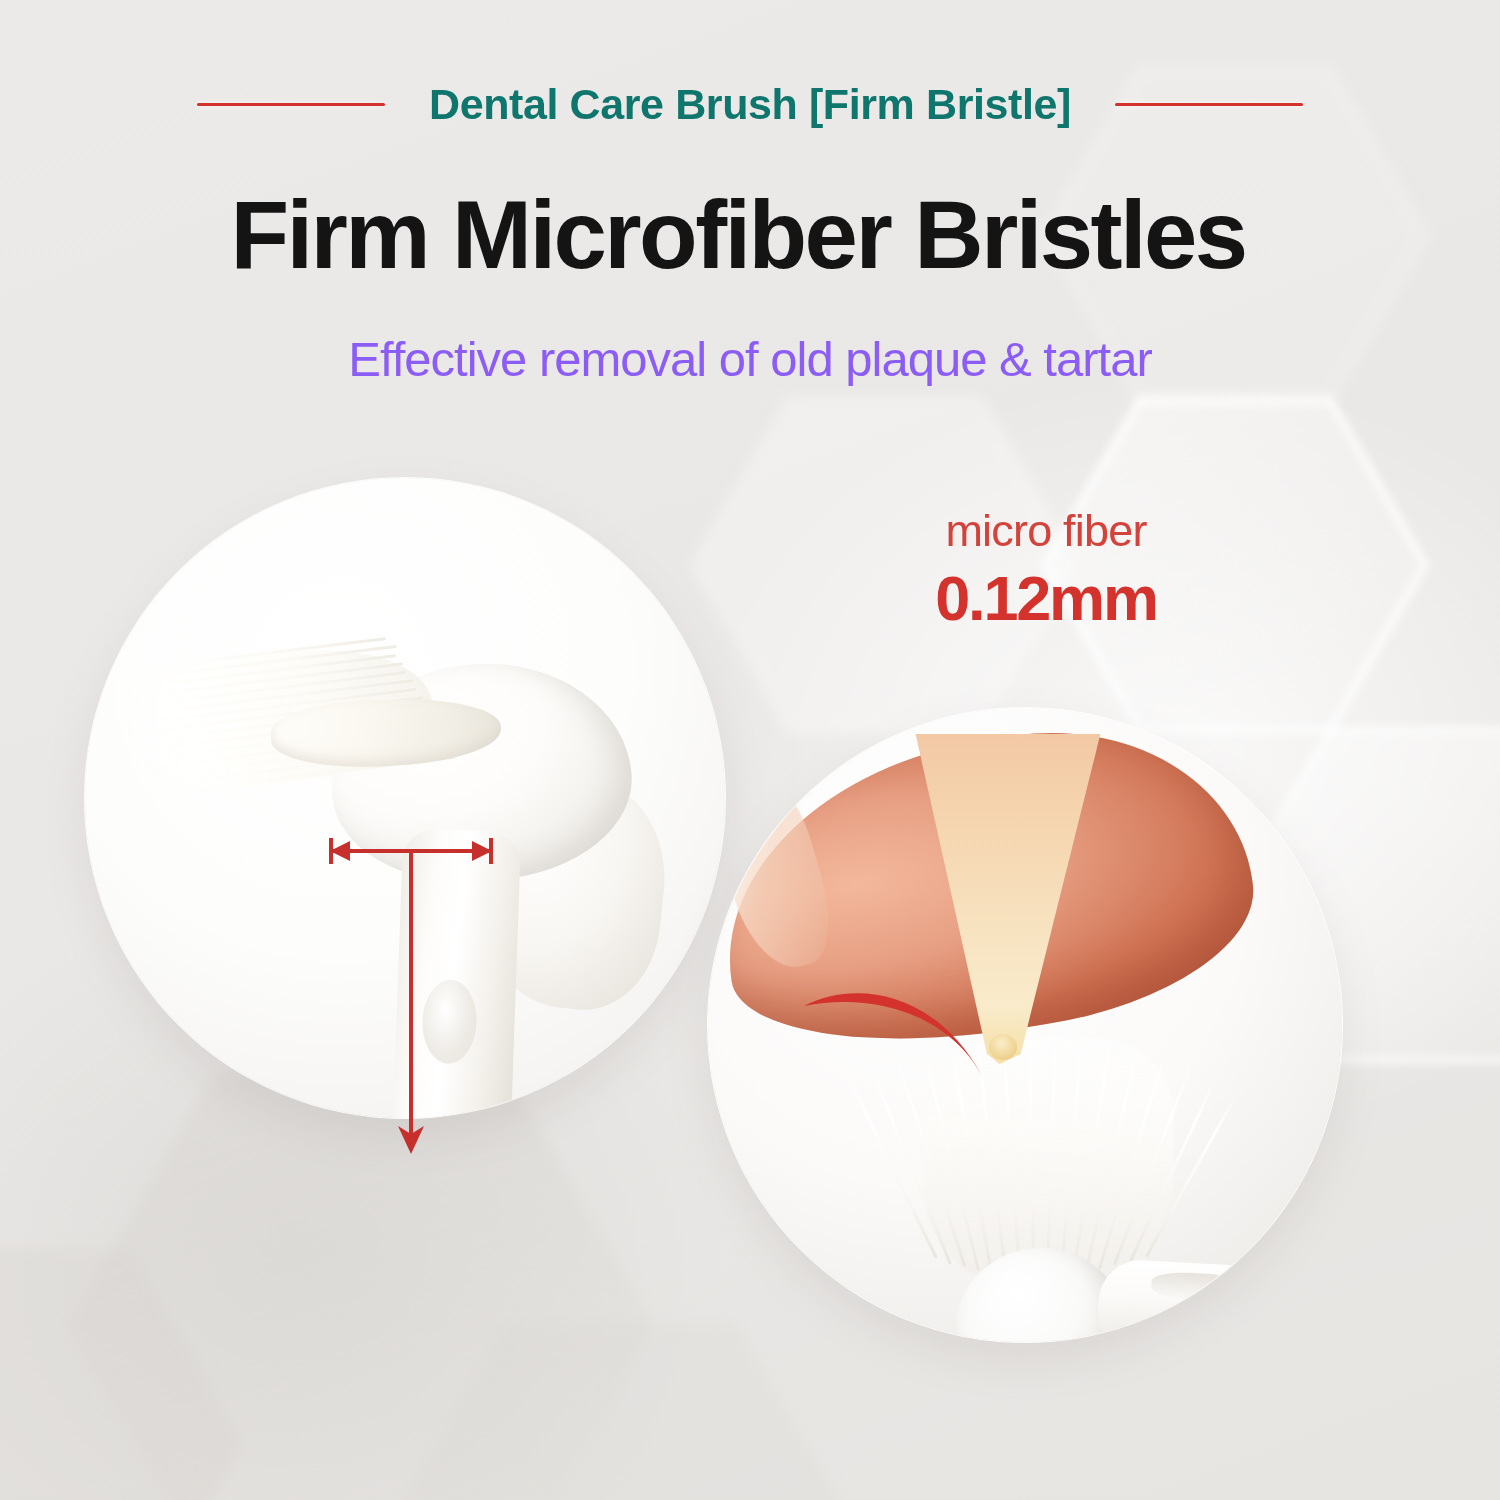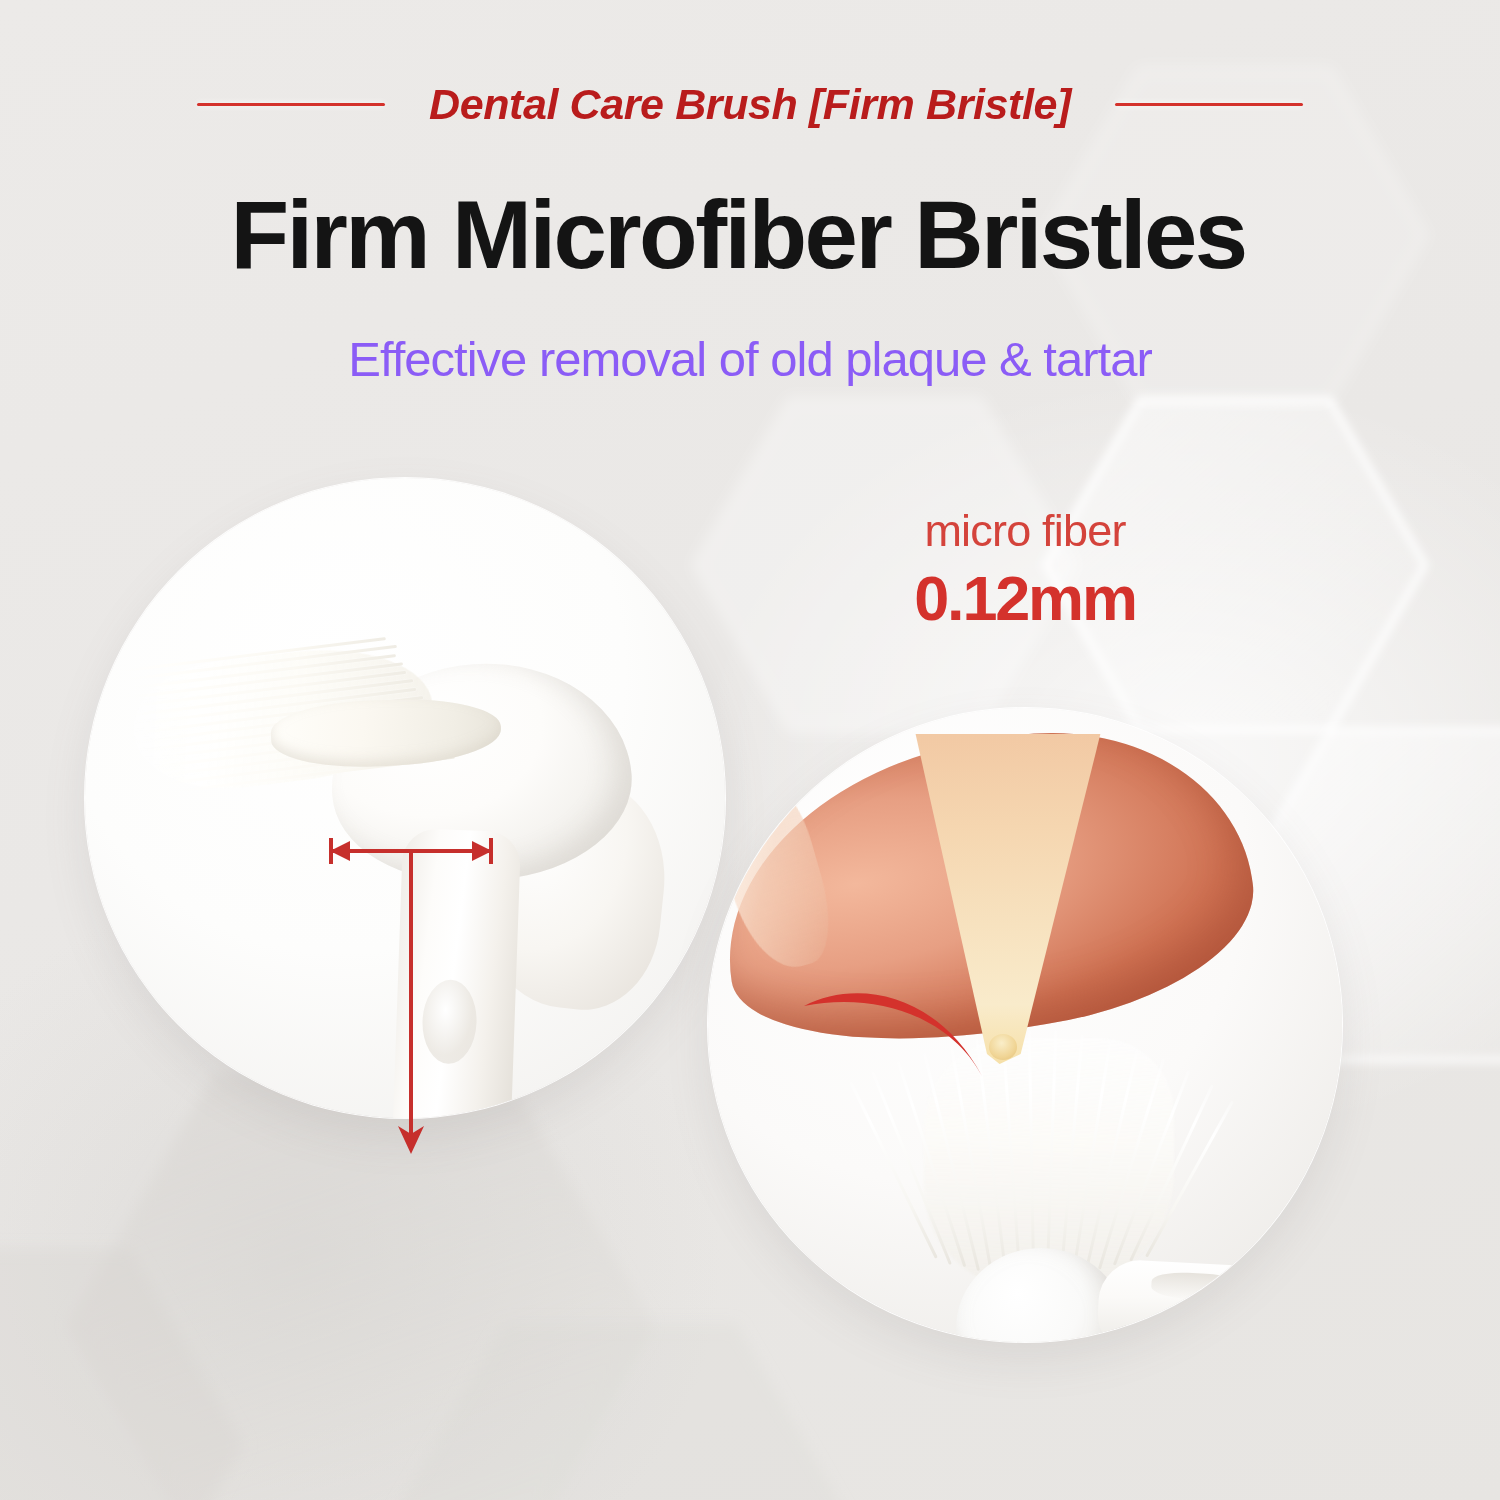--- a/index.html
+++ b/index.html
@@ -29,22 +29,22 @@
     z-index:5;
   }
   .eyebrow .rule{
     height:3px;width:188px;
     background:#d4322c;border-radius:2px;
     box-shadow:0 0 6px rgba(255,255,255,.9);
   }
   .eyebrow .rule.left{margin-right:44px;}
   .eyebrow .rule.right{margin-left:44px;}
   .eyebrow .kicker{
-    font-size:43px;font-weight:bold;color:#b91c1c;
-    letter-spacing:-.4px;white-space:nowrap;line-height:1;font-style:italic;
+    font-size:43px;font-weight:bold;color:#0f766e;
+    letter-spacing:-.4px;white-space:nowrap;line-height:1;
   }
 
   .headline{
     position:absolute;top:184px;left:0;width:1476px;
     text-align:center;z-index:5;
     font-size:96px;font-weight:bold;color:#141414;
     letter-spacing:-2.6px;line-height:1.06;
     white-space:nowrap;
   }
   .subhead{
@@ -182,21 +182,21 @@
   
   .label-block{position:absolute;z-index:7;text-align:center;}
   .label-block .cap{
     font-size:45px;font-weight:normal;color:#d4433b;
     letter-spacing:-.8px;line-height:1.1;white-space:nowrap;
   }
   .label-block .val{
     font-size:63px;font-weight:bold;color:#d4322c;
     letter-spacing:-2.2px;line-height:1.15;white-space:nowrap;margin-top:6px;
   }
-  #micro-fiber-label{left:765px;top:506px;width:520px;}
+  #micro-fiber-label{left:786px;top:506px;width:520px;}
   #fiber-length-label{left:150px;top:1166px;width:520px;}
 </style>
 </head>
 <body>
 
 <div class="stage">
 
   <div class="bg-hex-layer">
     <div class="bg-grad"></div>
     <svg width="1500" height="1500" viewBox="0 0 1500 1500" style="position:absolute;inset:0;">

